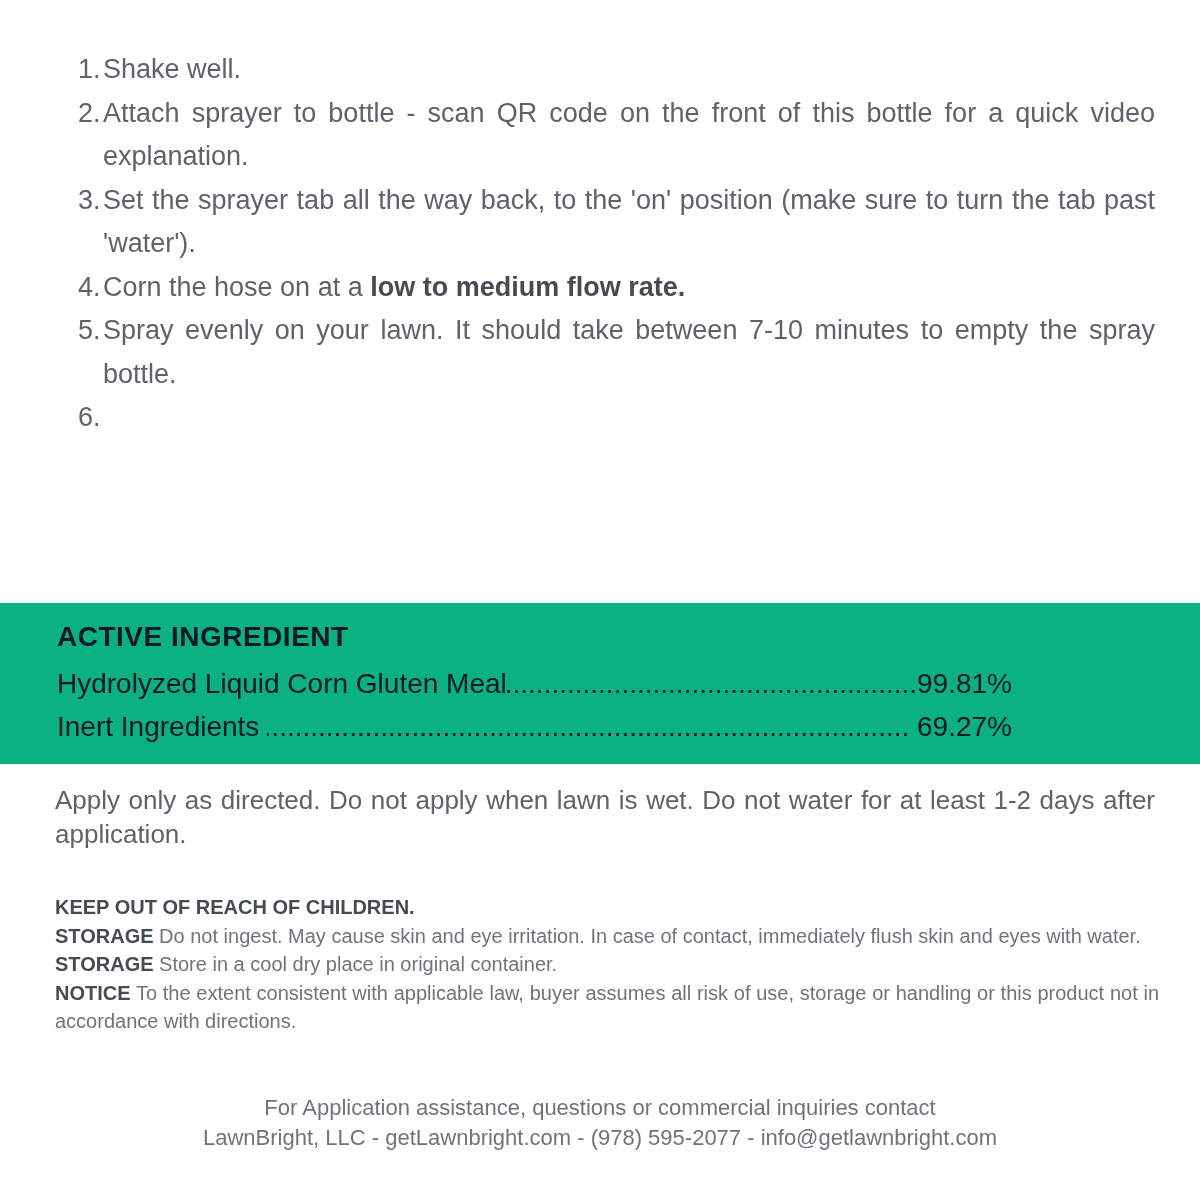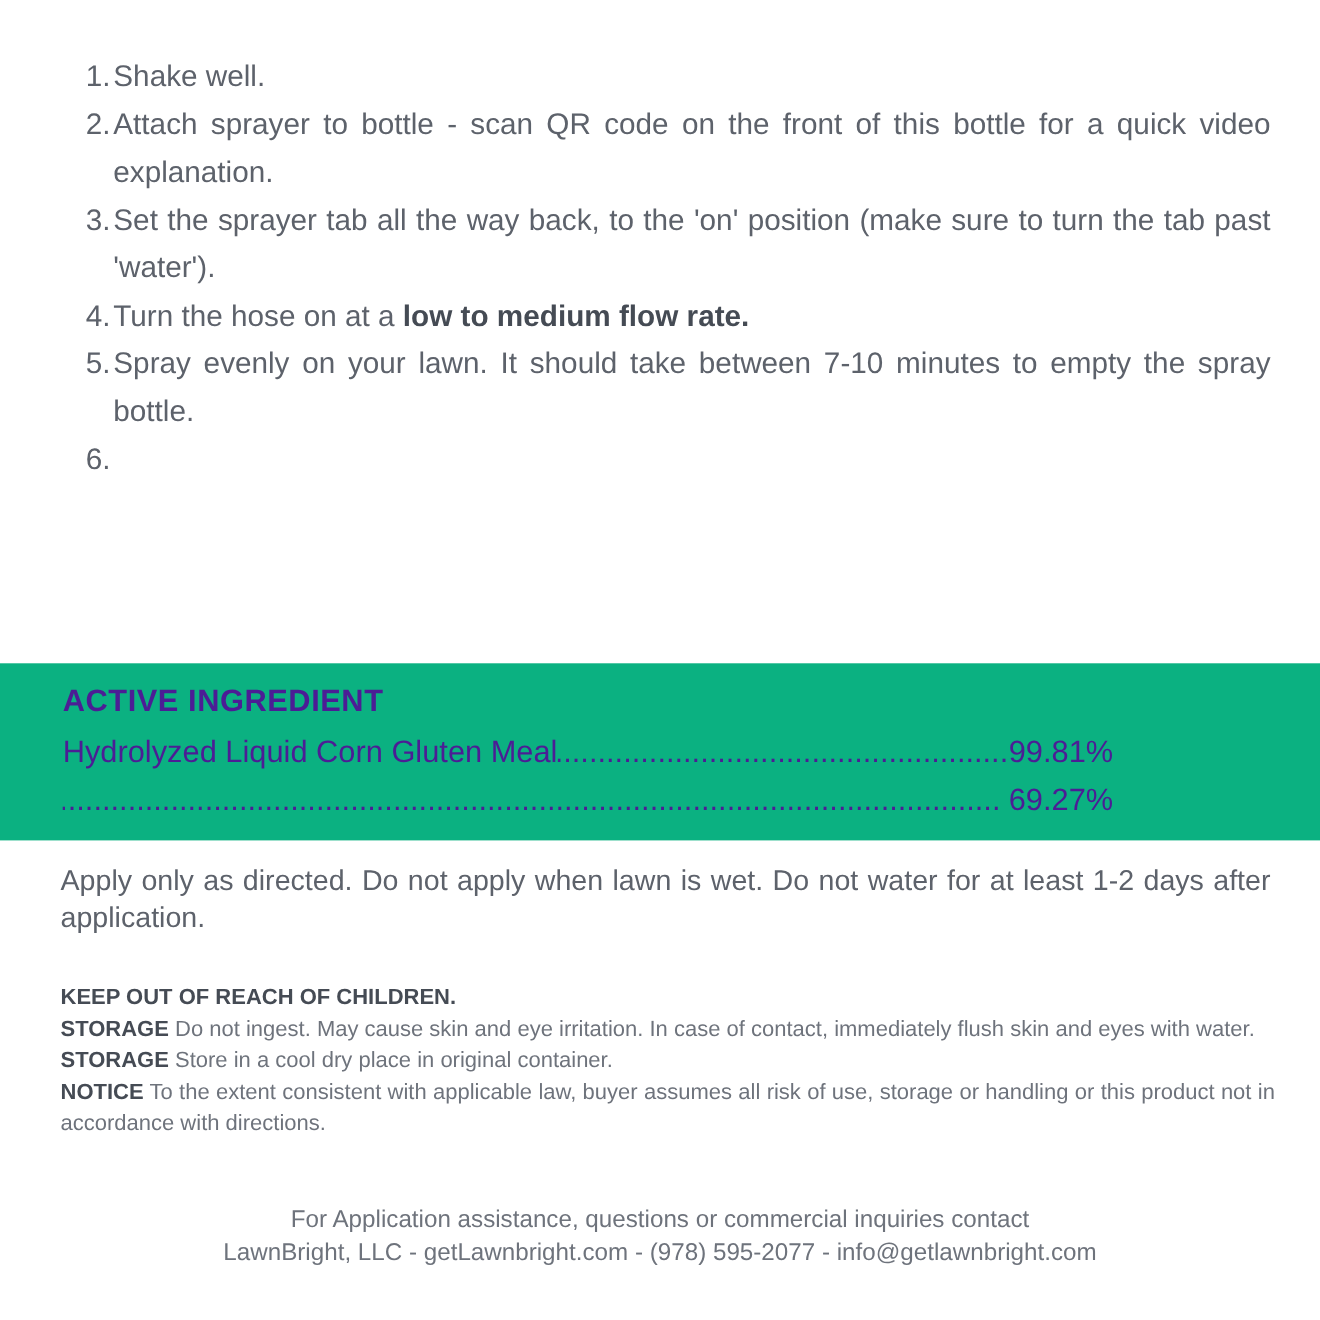--- a/index.html
+++ b/index.html
@@ -26,21 +26,21 @@
     color: #5d626b;
   }
   .step .num { position: absolute; left: 23px; top: 0; text-align: left; }
   .step strong { color: #454b54; font-weight: bold; }
 
   
   .active-band {
     position: absolute; top: 603px; left: 0; width: 1200px; height: 161px;
     box-sizing: border-box;
     padding: 14px 188px 16px 57px;
-    color: #4c1d95;
+    color: #0f172a;
   }
   .active-heading {
     font-size: 28px; font-weight: bold; line-height: 40px; margin: 0;
     letter-spacing: 0.5px;
   }
   .ing-rows { margin-top: 5px; }
   .ing-row {
     display: flex; align-items: baseline;
     font-size: 28px; line-height: 43px;
     width: 955px;
@@ -92,21 +92,21 @@
       <span>Attach sprayer to bottle - scan QR code on the front of this bottle for a quick video explanation.</span>
     </div>
 
     <div class="step">
       <span class="num">3.</span>
       <span>Set the sprayer tab all the way back, to the 'on' position (make sure to turn the tab past 'water').</span>
     </div>
 
     <div class="step">
       <span class="num">4.</span>
-      <span>Turn the hose on at a </span><strong>low to medium flow rate.</strong>
+      <span>Corn the hose on at a </span><strong>low to medium flow rate.</strong>
     </div>
 
     <div class="step">
       <span class="num">5.</span>
       <span>Spray evenly on your lawn. It should take between 7-10 minutes to empty the spray bottle.</span>
     </div>
 
     <div class="step">
       <span class="num">6.</span>
     </div>
@@ -114,20 +114,21 @@
 
   <section class="active-band" style="background-color: rgb(11, 177, 129);">
     <h2 class="active-heading">ACTIVE INGREDIENT</h2>
     <div class="ing-rows">
       <div class="ing-row">
         <span class="lbl">Hydrolyzed Liquid Corn Gluten Meal</span>
           <span class="leader">........................................................................................................................................................</span>
           <span class="val">99.81%</span>
       </div>
       <div class="ing-row">
+        <span class="lbl">Inert Ingredients </span>
           <span class="leader">........................................................................................................................................................</span>
           <span class="val"> 69.27%</span>
       </div>
     </div>
   </section>
 
   <p class="apply-par">Apply only as directed. Do not apply when lawn is wet. Do not water for at least 1-2 days after application.</p>
 
   <section class="warnings">
     <p class="keep-out">KEEP OUT OF REACH OF CHILDREN.</p>

